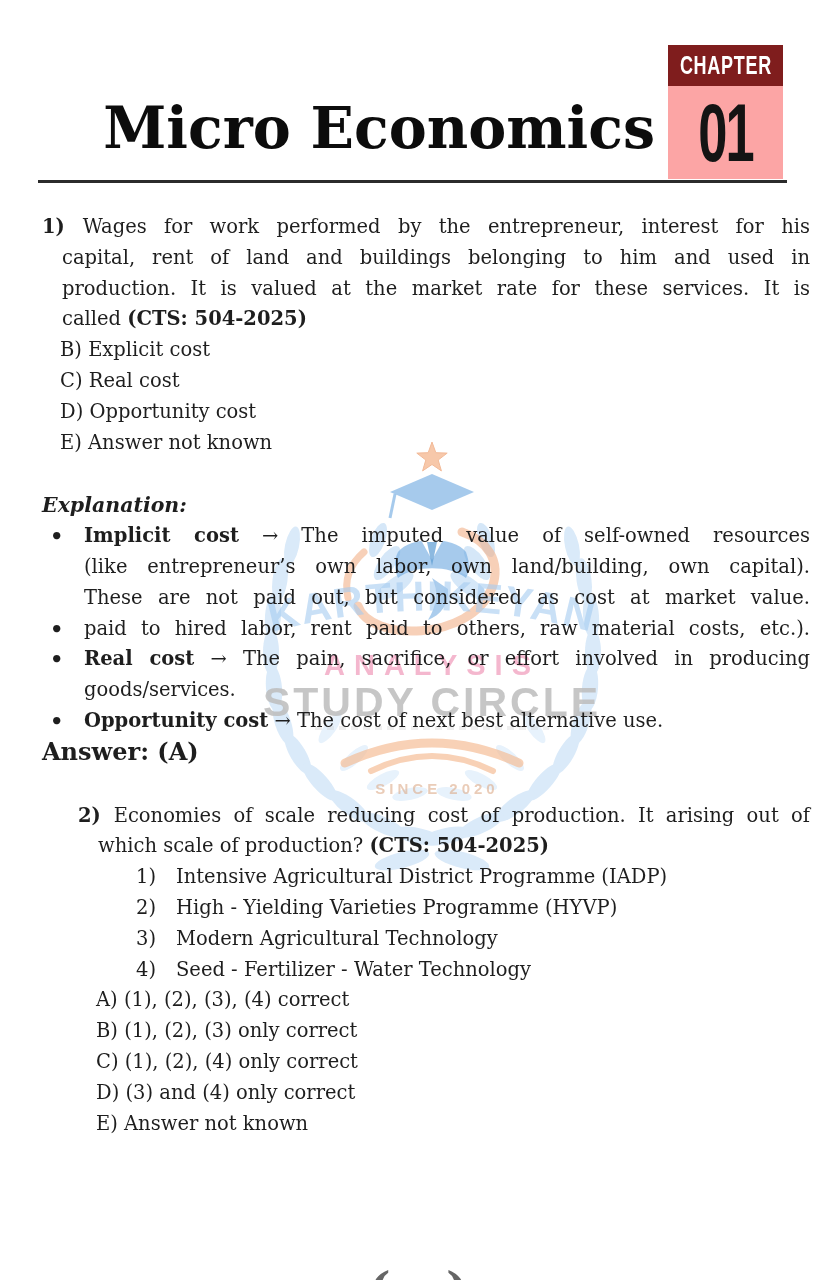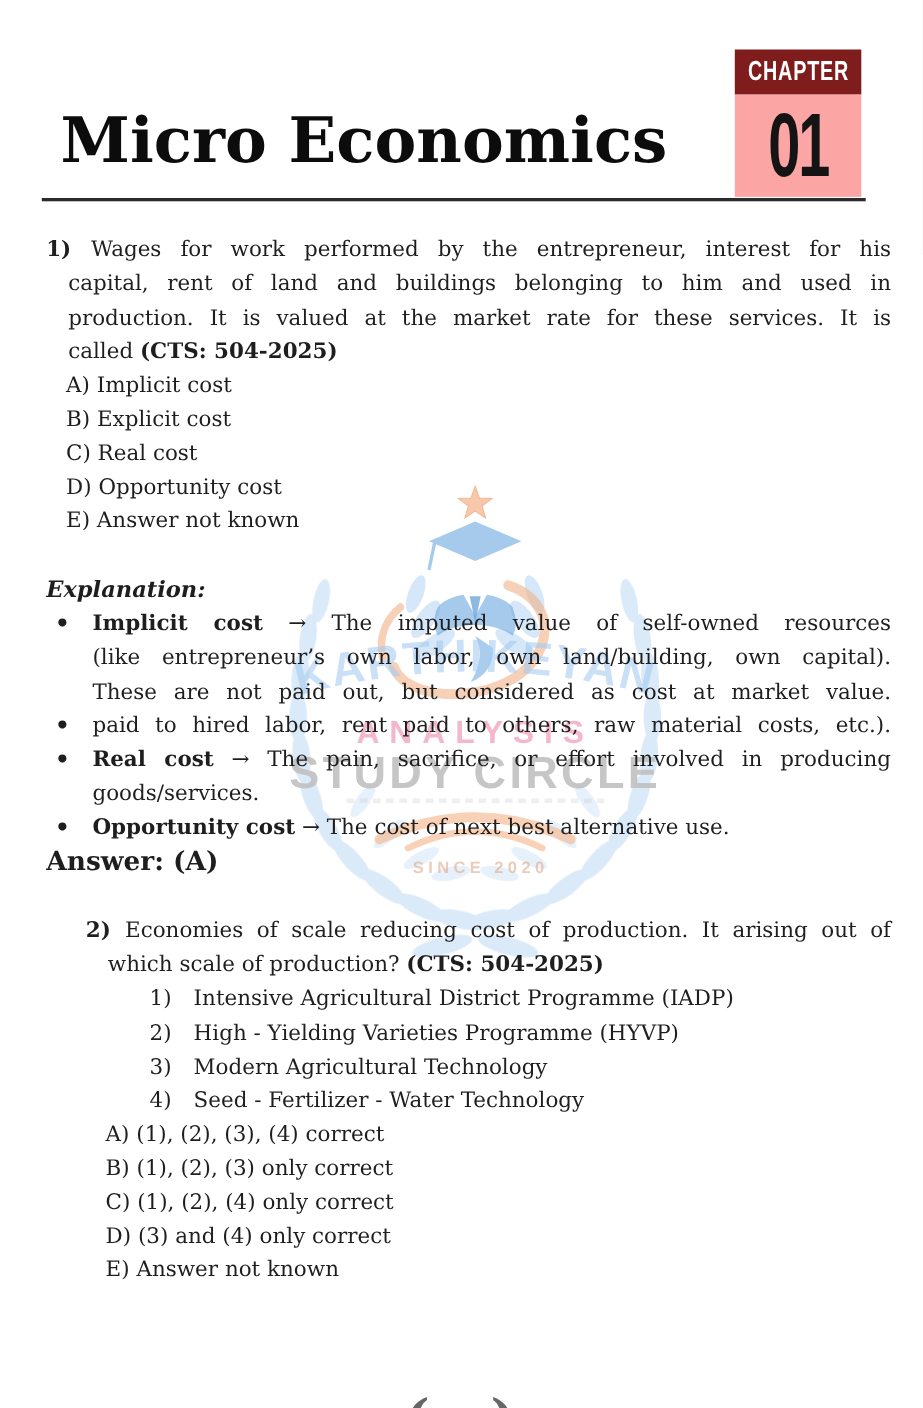--- a/index.html
+++ b/index.html
@@ -2,21 +2,21 @@
 <html><head>
 <meta charset="utf-8">
 <style>
   html,body{margin:0;padding:0;background:#d8d8d8;}
   .page{position:relative;width:839px;height:1280px;background:#ffffff;overflow:hidden;
         font-family:"DejaVu Serif",serif;color:#1e1e1e;margin:0 auto;}
   .wm{position:absolute;left:140px;top:428px;width:590px;height:452px;z-index:0;}
   .layer{position:relative;z-index:1;}
 
   
-  .title{position:absolute;left:55px;top:94px;width:600px;text-align:left;
+  .title{position:absolute;left:55px;top:94px;width:600px;text-align:right;
          font-size:57px;font-weight:bold;color:#0c0c0c;letter-spacing:0px;white-space:nowrap;}
   .chapter{position:absolute;left:668px;top:45px;width:115px;}
   .chapter .band{height:41px;background:#7f1d1d;display:flex;align-items:center;justify-content:center;}
   .chapter .band span{font-family:"Liberation Sans",sans-serif;font-size:25px;font-weight:bold;
         color:#ffffff;transform:scaleX(0.72);letter-spacing:1px;}
   .chapter .num{height:93px;background:#fca5a5;display:flex;align-items:center;justify-content:center;}
   .chapter .num span{font-family:"Liberation Sans",sans-serif;font-size:82px;font-weight:bold;
         color:#141414;transform:scaleX(0.64);letter-spacing:-3px;}
   .rule{position:absolute;left:38px;top:180px;width:749px;height:3px;background:#2b2b2b;}
 
@@ -140,21 +140,20 @@
   <div class="content">
 
     <section>
       <div id="q1-stem">
           <div class="line jl"><span class="b">1) </span><span>Wages for work performed by the entrepreneur, interest for his</span></div>
           <div class="line jl" style="padding-left: 20px;"><span>capital, rent of land and buildings belonging to him and used in</span></div>
           <div class="line jl" style="padding-left: 20px;"><span>production. It is valued at the market rate for these services. It is</span></div>
           <div class="line ll" style="padding-left: 20px;"><span>called </span><span class="b">(CTS: 504-2025)</span></div>
         </div>
       <div id="q1-opts">
-          <div class="opt">A) Implicit cost</div>
           <div class="opt">B) Explicit cost</div>
           <div class="opt">C) Real cost</div>
           <div class="opt">D) Opportunity cost</div>
           <div class="opt">E) Answer not known</div>
         </div>
     </section>
 
     <section class="sec-expl">
       <div class="expl-head">Explanation:</div>
       <div id="expl-bullets">

